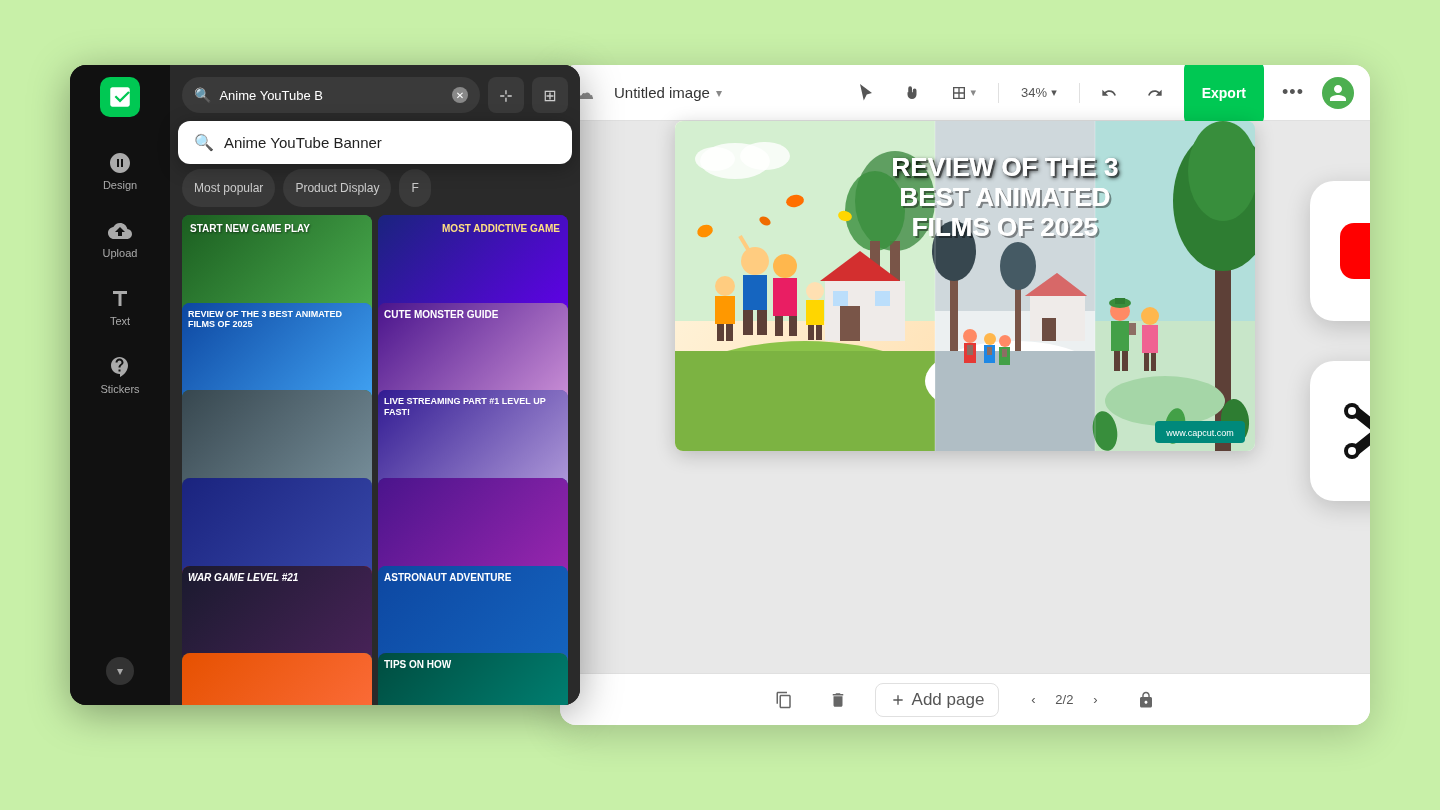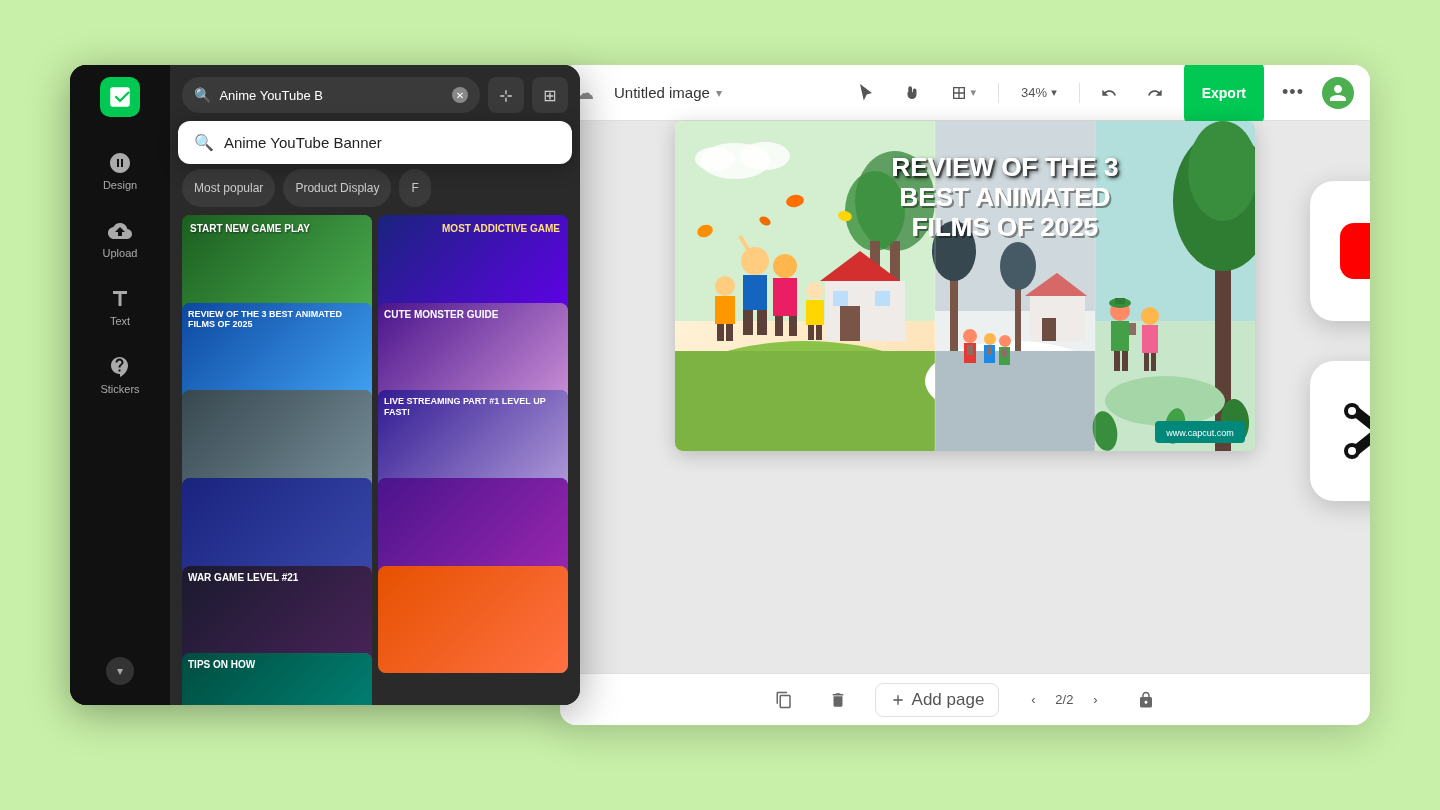--- a/index.html
+++ b/index.html
@@ -647,28 +647,37 @@
             <div style="position:absolute;inset:0;background:linear-gradient(135deg,#4a148c,#9c27b0);">
               <div style="position:absolute;bottom:6px;left:6px;right:6px;">
                 <div style="font-size:9px;font-weight:900;color:#fff;text-transform:uppercase;line-height:1.2;">SPECTACULAR WARRIOR GAME</div>
               </div>
             </div>
           </div>
         </div>
 
         <div class="template-card t9">
           <div class="card-text">
-            <div style="position:absolute;inset:0;background:linear-gradient(135deg,#1a1a2e,#4a235a);">
+            <div style="position:absolute;inset:0;background:linear-gradient(135deg,#1a1a2e,#4a235a);font-style:italic;">
               <div style="position:absolute;top:6px;left:6px;right:6px;">
                 <div style="font-size:10px;font-weight:900;color:#fff;text-transform:uppercase;line-height:1.2;">WAR GAME LEVEL #21</div>
               </div>
             </div>
           </div>
         </div>
 
+        <div class="template-card t10">
+          <div class="card-text">
+            <div style="position:absolute;inset:0;background:linear-gradient(135deg,#0d47a1,#1565c0);">
+              <div style="position:absolute;top:6px;left:6px;right:6px;">
+                <div style="font-size:10px;font-weight:900;color:#fff;text-transform:uppercase;line-height:1.2;">ASTRONAUT ADVENTURE</div>
+              </div>
+            </div>
+          </div>
+        </div>
 
         <div class="template-card t1">
           <div style="position:absolute;inset:0;background:linear-gradient(135deg,#e65100,#ff7043);">
             
           </div>
         </div>
 
         <div class="template-card t4">
           <div style="position:absolute;inset:0;background:linear-gradient(135deg,#004d40,#00897b);">
             <div style="position:absolute;top:6px;left:6px;right:6px;">

